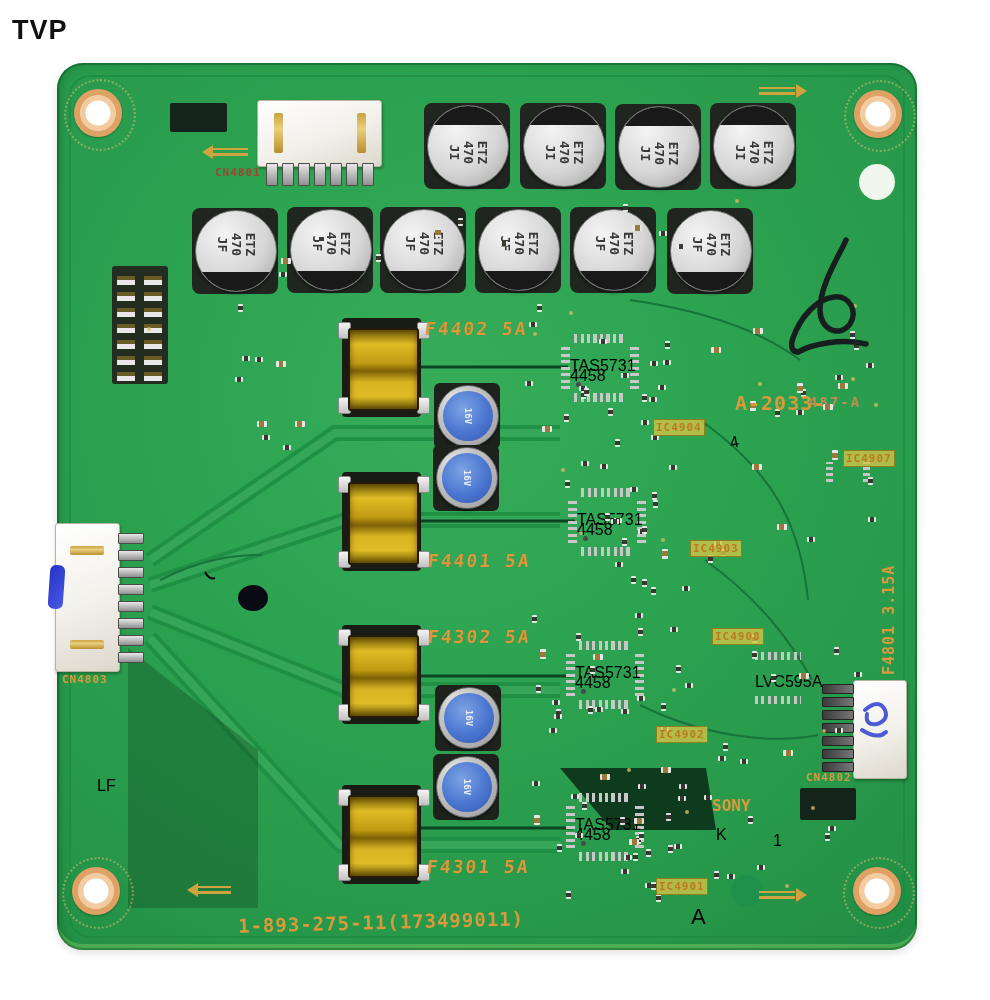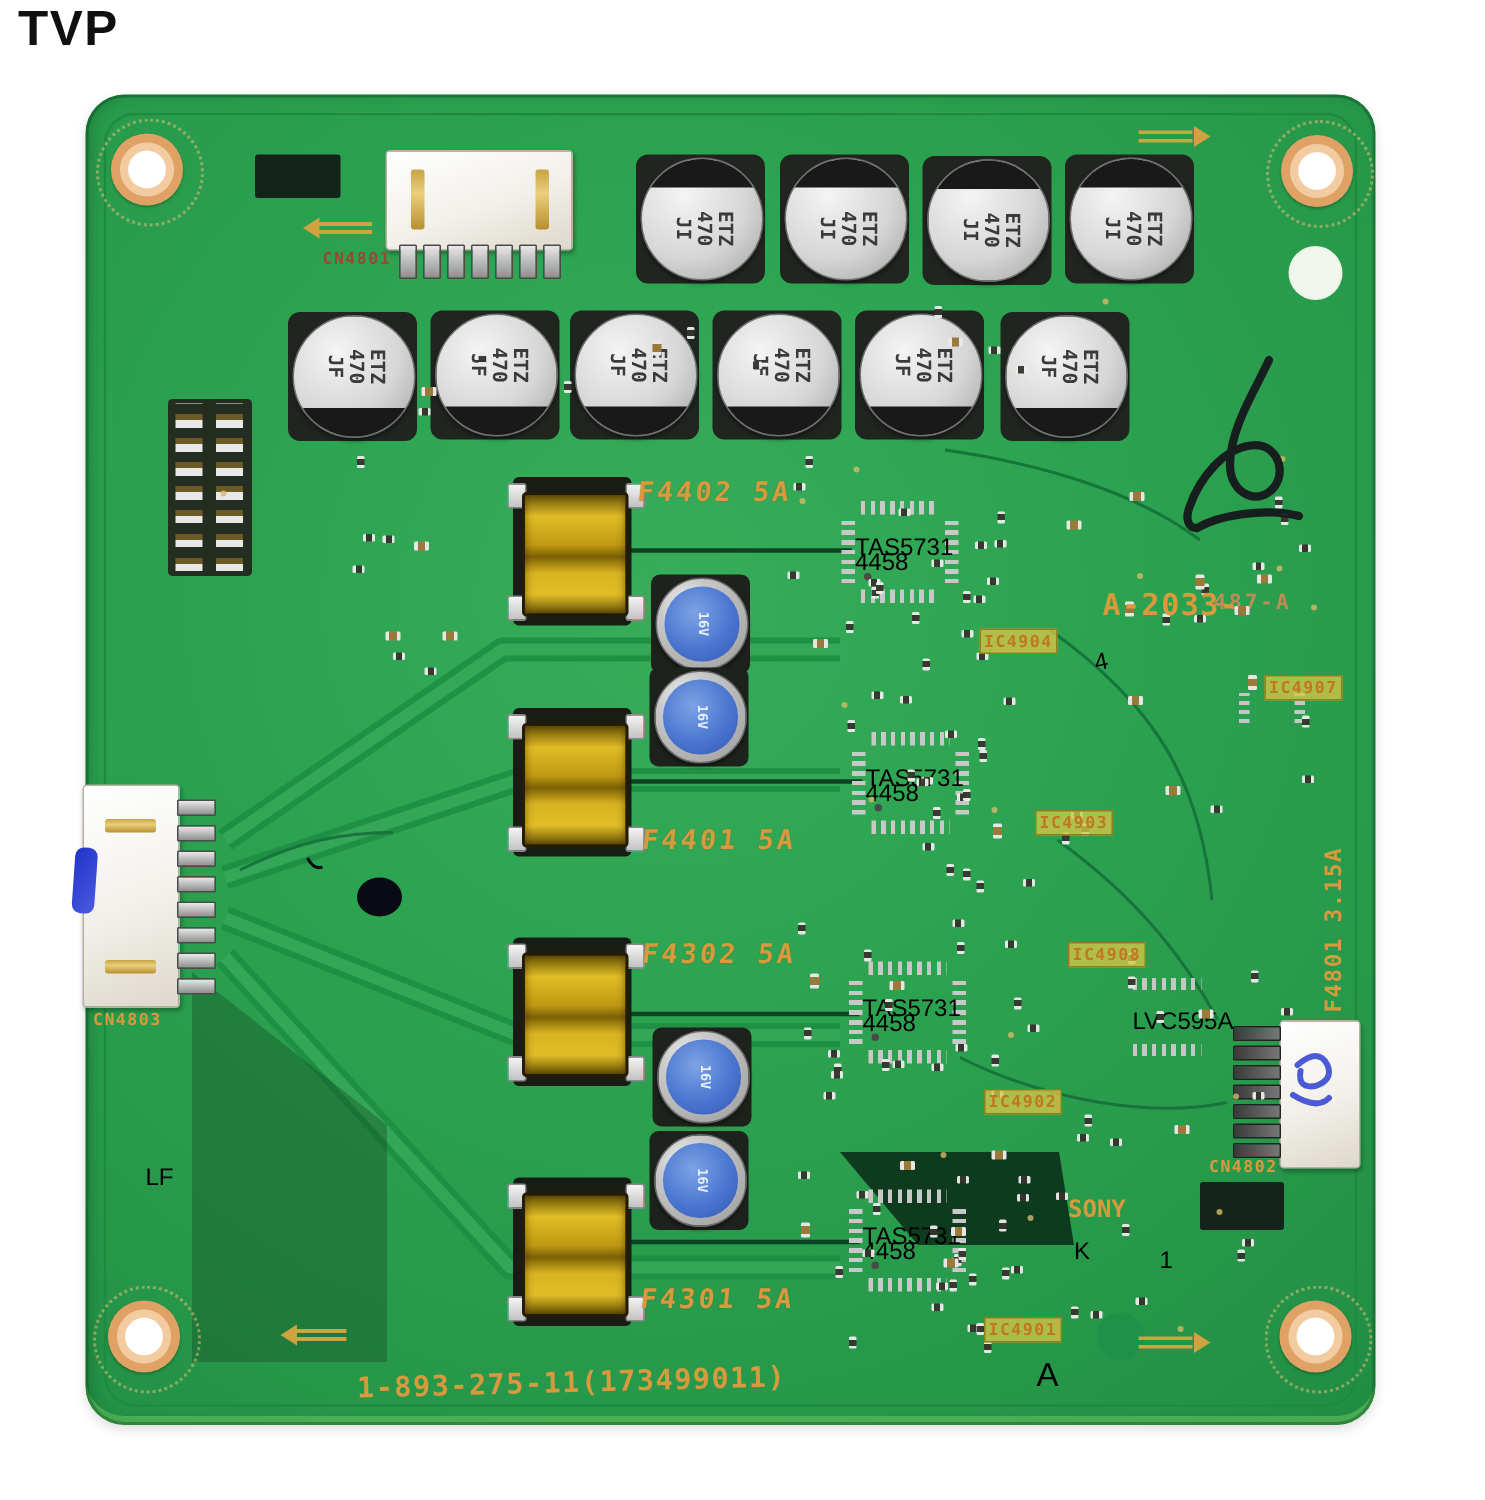--- a/index.html
+++ b/index.html
@@ -1,19 +1,19 @@
 <!DOCTYPE html>
 <html><head>
 <meta charset="utf-8">
 <style>
   html,body{margin:0;padding:0;}
   body{width:990px;height:1000px;background:#fff;font-family:"Liberation Sans",sans-serif;position:relative;overflow:hidden;}
   #page{position:absolute;inset:0;}
   .abs{position:absolute;}
-  #title{left:12px;top:0px;font-size:33px;font-weight:bold;color:#101010;letter-spacing:1px;}
+  #title{left:12px;top:15px;font-size:27px;font-weight:bold;color:#101010;letter-spacing:1px;}
   #board{left:57px;top:63px;width:860px;height:887px;border-radius:26px;
     background:radial-gradient(circle at 45% 38%, #37ad5a 0%, #2ca351 40%, #27984a 75%, #218c44 100%);
     box-shadow:inset 0 0 0 2px rgba(0,70,25,.35), inset 0 -6px 0 rgba(150,230,110,.35), inset 4px 0 8px rgba(0,60,20,.25), 0 3px 8px rgba(0,0,0,.12);}
   svg.layer{position:absolute;left:0;top:0;pointer-events:none;}
   #traces{z-index:2;}
   #ink{z-index:40;}
   .comp{position:absolute;z-index:10;}
   .sk{position:absolute;z-index:20;color:#d89a3c;font-family:"DejaVu Sans Mono","Liberation Mono",monospace;font-weight:bold;white-space:nowrap;}
   .flabel{font-size:18px;letter-spacing:2px;transform:skewX(-6deg);text-shadow:0 0 1px rgba(120,70,10,.4);}
   .iclabel{background:rgba(213,198,70,.78);border:1px solid #8f7f1e;color:#c07820;font:bold 11px "DejaVu Sans Mono",monospace;padding:0 2px;letter-spacing:1px;line-height:15px;}

